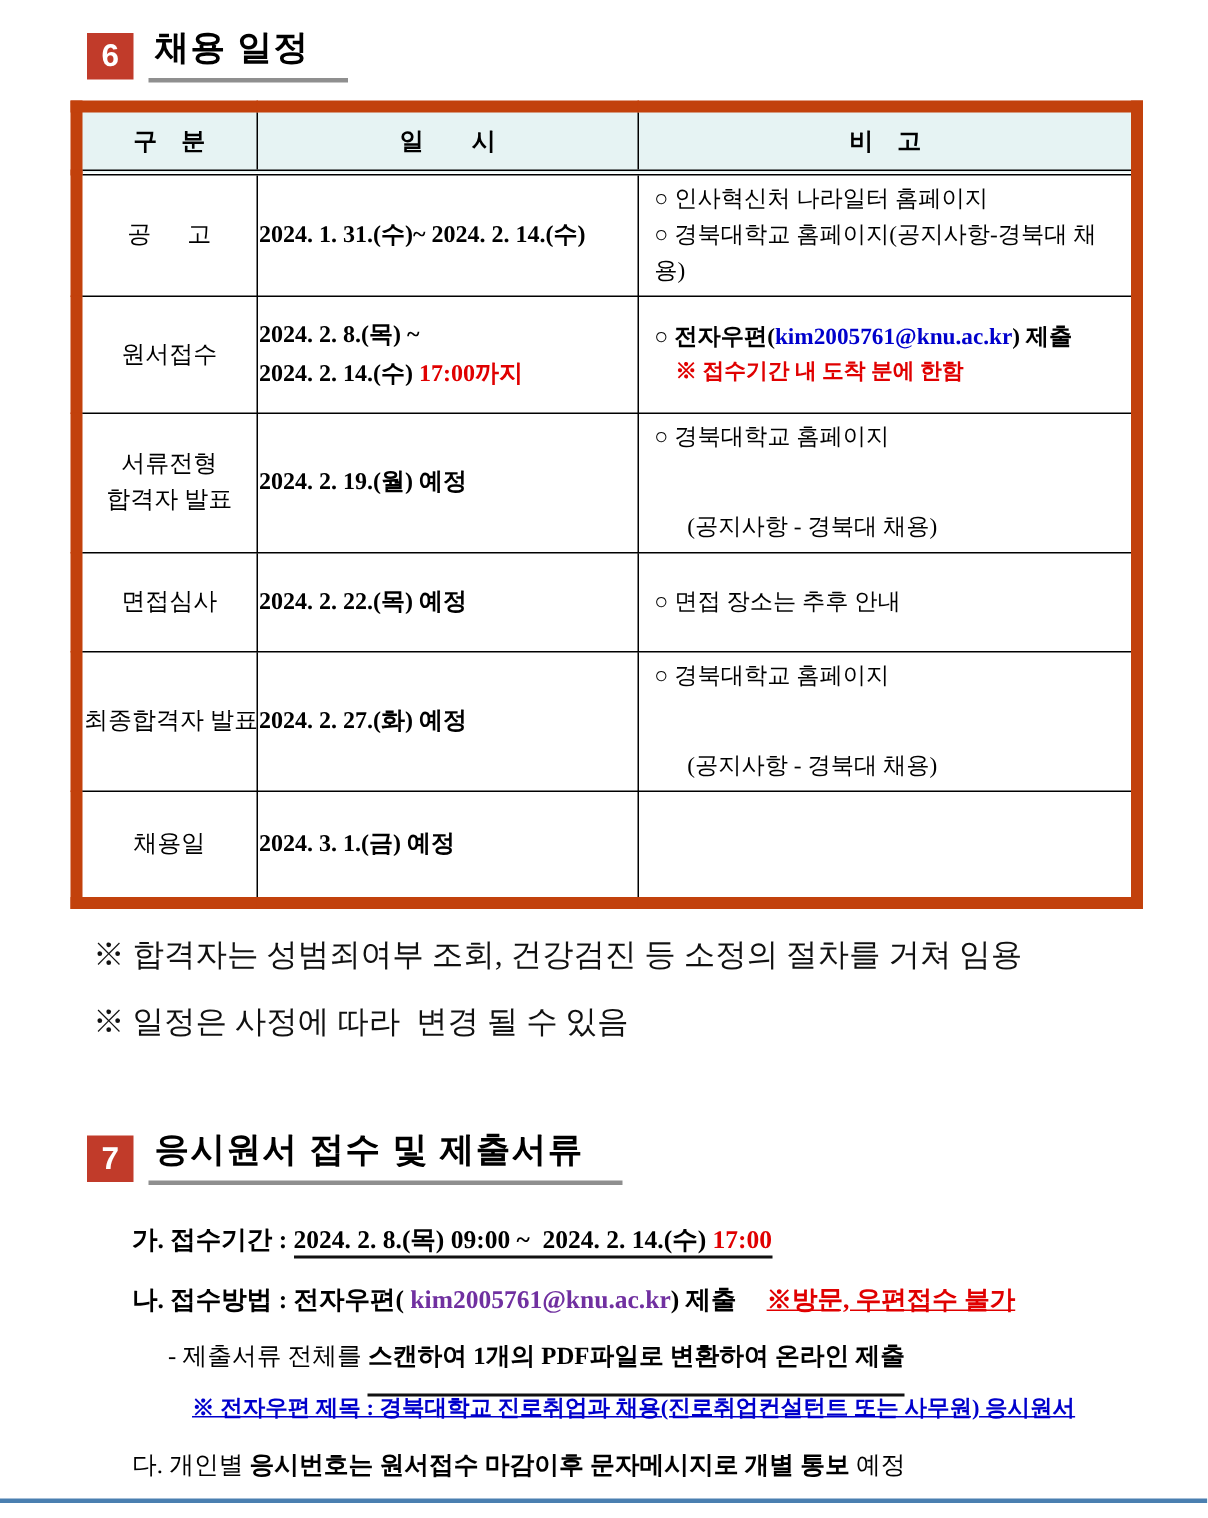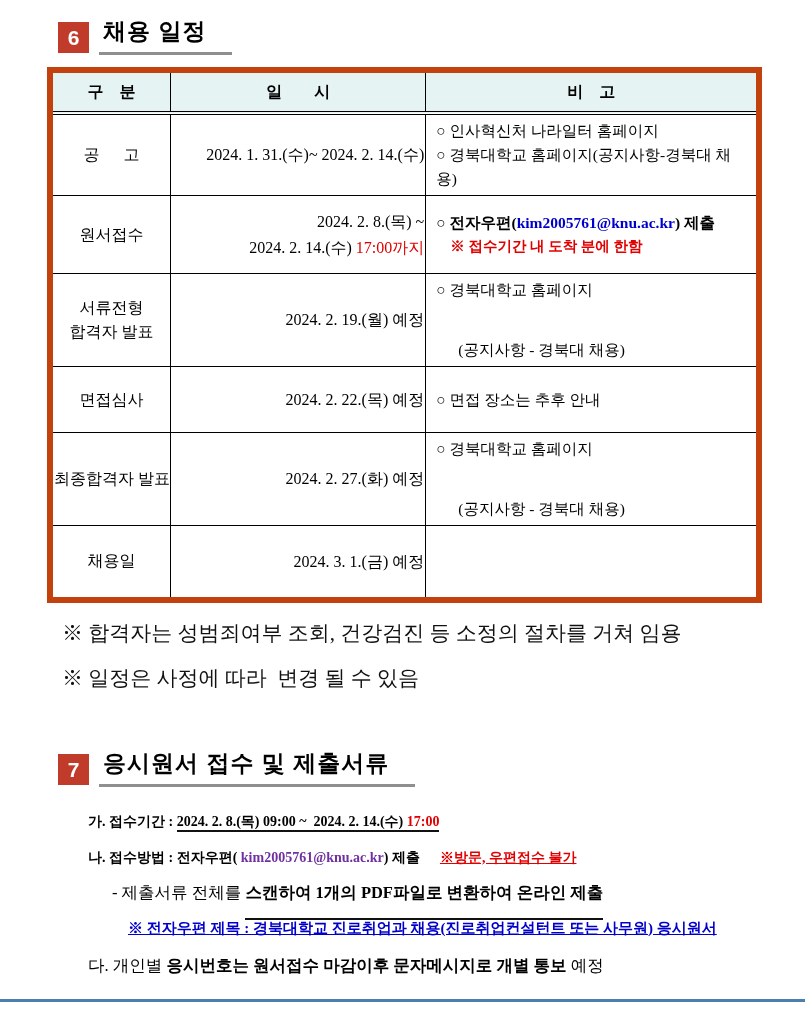--- a/index.html
+++ b/index.html
@@ -30,44 +30,44 @@
     white-space:pre;
   }
   
   table.sched{
     border-collapse:collapse;
     margin:12px 0 0 47px;
     width:715px;
     table-layout:fixed;
   }
   table.sched td, table.sched th{border:1px solid #000;}
-  table.sched{border:6px solid #c2410c;}
+  table.sched{border:8px solid #c2410c;}
   table.sched th{
     background:#e6f3f3;
     font-weight:bold;font-size:16px;height:36px;
     border-bottom:4px double #000;
     white-space:pre;text-align:center;
   }
   .c-label{text-align:center;font-size:16px;white-space:pre;line-height:1.5;}
-  .c-date{text-align:right;font-weight:normal;font-size:16px;line-height:1.6;}
+  .c-date{text-align:left;font-weight:bold;font-size:16px;line-height:1.6;}
   .c-note{text-align:left;padding:4px 6px 4px 10px;font-size:15.5px;line-height:1.55;vertical-align:middle;}
   .r1{height:80px;}.r2{height:78px;}.r3{height:78px;}
   .r4{height:66px;}.r5{height:78px;}.r6{height:74px;}
   .indent{padding-left:22px;margin-top:36px;}
   .bold{font-weight:bold;}
   .red{color:#e00000;}
   .blue{color:#0000cc;}
   .purple{color:#7030a0;}
   .red-note{color:#e00000;font-size:14.5px;padding-left:14px;font-weight:bold;}
   .pre{white-space:pre;}
   
   .tnotes{margin:16px 0 0 62px;font-size:21px;color:#111;}
   .tnotes div{margin-bottom:17px;white-space:pre;}
   
-  .s7-line{font-size:14px;line-height:1.35;}
+  .s7-line{font-size:17px;line-height:1.35;}
   .l-ga{margin:26px 0 0 88px;font-weight:bold;}
   .l-na{margin:17px 0 0 88px;font-weight:bold;}
   .l-dash{margin:15px 0 0 112px;font-size:16.5px;}
   .l-note{margin:13px 0 0 128px;font-size:15px;font-weight:bold;color:#0000cc;text-decoration:underline;}
   .l-da{margin:17px 0 0 88px;font-size:16.5px;}
   .uline{border-bottom:2px solid #111;padding-bottom:1px;}
   .uline2{border-bottom:2px solid #111;padding-bottom:16px;font-weight:bold;}
   .warn-gap{margin-left:20px;text-decoration:underline;}
   
   .footer-rule{position:absolute;left:0;top:999px;width:805px;height:3px;background:#4a7fb0;}

